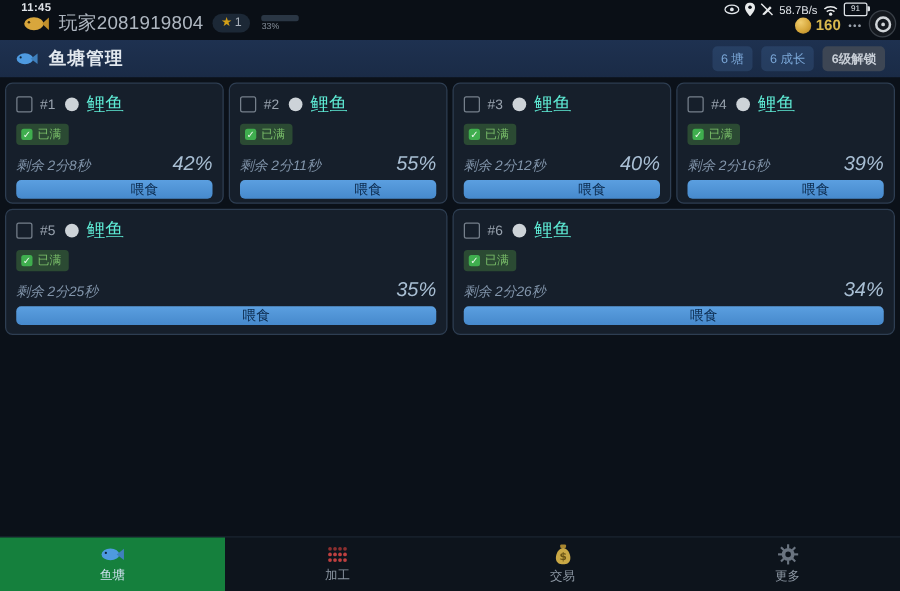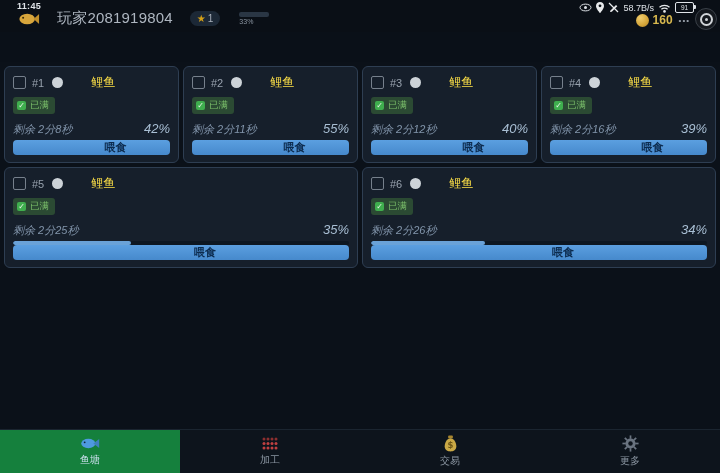--- a/index.html
+++ b/index.html
@@ -13,21 +13,21 @@
 
   
   .top-area{position:absolute;top:0;left:0;right:0;height:32px;background:#0a0f16;}
   .sys-time{position:absolute;top:1px;left:17px;font-size:9px;color:#dfe3e8;font-weight:bold;letter-spacing:.3px;}
   .status-right{position:absolute;top:2px;right:26px;display:flex;align-items:center;gap:4px;color:#dfe3e8;font-size:9px;}
   .status-right svg{display:block;}
   .battery{position:relative;width:17px;height:9px;border:1px solid #dfe3e8;border-radius:2px;
     display:flex;align-items:center;justify-content:center;font-size:6.5px;color:#dfe3e8;}
   .battery:after{content:"";position:absolute;right:-3px;top:2px;width:2px;height:4px;background:#dfe3e8;border-radius:0 1px 1px 0;}
 
-  .player-row{position:absolute;top:9px;left:18px;display:flex;align-items:center;gap:17px;}
+  .player-row{position:absolute;top:9px;left:18px;display:flex;align-items:center;gap:7px;}
   .avatar-fish{width:22px;height:18px;}
   .player-name{font-size:15px;color:#aeb6c0;letter-spacing:.2px;}
   .star-pill{display:flex;align-items:center;gap:2px;background:#1c2836;border-radius:9px;padding:2px 7px;font-size:10px;color:#aab2bc;}
   .star{color:#d4a017;font-size:10px;}
   .xp-wrap{display:flex;flex-direction:column;gap:1px;margin-left:2px;}
   .xp-bar{width:30px;height:5px;background:#2a3644;border-radius:2px;overflow:hidden;}
   .xp-fill{height:100%;background:#4fb0a0;border-radius:2px;}
   .xp-label{font-size:7px;color:#8a94a0;}
 
   .coin-row{position:absolute;top:13px;right:30px;display:flex;align-items:center;gap:4px;}
@@ -52,33 +52,33 @@
   
   .content{position:absolute;top:62px;left:0;right:0;bottom:43px;background:#0b1119;}
   .pond-grid{display:grid;grid-template-columns:repeat(4,1fr);gap:4px;margin:4px;}
   .card{background:#161f2b;border:1px solid #2e3e52;border-radius:6px;height:81px;
     padding:7px 8px;box-sizing:content-box;display:flex;flex-direction:column;}
   .card.wide{height:85px;grid-column:span 2;}
   .card-title{display:flex;align-items:center;gap:6px;}
   .checkbox{width:11px;height:11px;border:1.5px solid #76markdown;border:1.5px solid #76808c;border-radius:2px;background:transparent;flex:none;}
   .pond-id{font-size:11px;color:#98a2ae;}
   .fish-dot{width:11px;height:11px;border-radius:50%;background:#cdd3d8;flex:none;margin-left:2px;}
-  .fish-name{font-size:12px;color:#fde047;margin-left:22px;}
+  .fish-name{font-size:15px;color:#5eead4;}
   .status-badge{margin-top:6px;align-self:flex-start;display:flex;align-items:center;gap:4px;
     background:#2b4a33;border-radius:3px;padding:2px 6px 2px 4px;}
   .status-check{width:9px;height:9px;background:#3fae4e;border-radius:2px;color:#eaf6ea;font-size:8px;
     display:flex;align-items:center;justify-content:center;line-height:1;}
   .status-text{font-size:9.5px;color:#7abf6a;}
   .time-row{margin-top:7px;display:flex;justify-content:space-between;align-items:baseline;font-style:italic;}
   .remaining{font-size:11px;color:#8295ab;}
-  .percent{font-size:13px;color:#a9bfd4;}
+  .percent{font-size:16px;color:#a9bfd4;}
   .bar{margin-top:3px;height:6px;background:#0d1722;border-radius:3px;overflow:hidden;}
   .bar-fill{height:100%;background:#6aa2d8;border-radius:3px;}
   .feed-btn{margin-top:auto;height:17px;border-radius:4px;background:linear-gradient(180deg,#5b9fe0,#4689cc);
-    display:flex;align-items:center;justify-content:center;font-size:11px;font-weight:bold;color:#0c2b4e;cursor:pointer;padding-left:48px;}
+    display:flex;align-items:center;justify-content:center;font-size:11px;font-weight:normal;color:#0c2b4e;cursor:pointer;padding-left:48px;}
 
   
   .bottom-nav{position:absolute;left:0;right:0;bottom:0;height:43px;background:#0d141c;
     border-top:1px solid #1b2530;display:grid;grid-template-columns:repeat(4,1fr);}
   .tab{display:flex;flex-direction:column;align-items:center;justify-content:center;gap:2px;cursor:pointer;}
   .tab.active{background:#15803d;}
   .tab-label{font-size:10px;color:#8b96a2;}
   .tab.active .tab-label{color:#cfe0f0;}
   .tab svg{display:block;}
 </style>
@@ -144,20 +144,35 @@
       <span class="coin-amount">160</span>
       <span class="menu-dots">•••</span>
     </div>
     <div class="record-btn">
       <div class="record-ring">
           <div class="record-dot"></div>
         </div>
     </div>
   </div>
 
+  <div class="header-bar">
+    <div class="header-left">
+      <svg width="19" height="14" viewBox="0 0 24 18">
+        <ellipse cx="10" cy="9" rx="8.5" ry="5.6" fill="#4e9ae0"></ellipse>
+        <polygon points="16,9 23,3.5 23,14.5" fill="#3f80bd"></polygon>
+        <circle cx="5.6" cy="7.6" r="1.1" fill="#0e2438"></circle>
+      </svg>
+      <span class="header-title">鱼塘管理</span>
+    </div>
+    <div class="header-badges">
+      <span class="hbadge">6 塘</span>
+      <span class="hbadge">6 成长</span>
+      <span class="hbadge solid">6级解锁</span>
+    </div>
+  </div>
 
   <div class="content">
     <div class="pond-grid">
     <div class="card">
       <div class="card-title">
         <span class="checkbox"></span>
         <span class="pond-id">#1</span>
         <span class="fish-dot"></span>
         <span class="fish-name">鲤鱼</span>
       </div>

